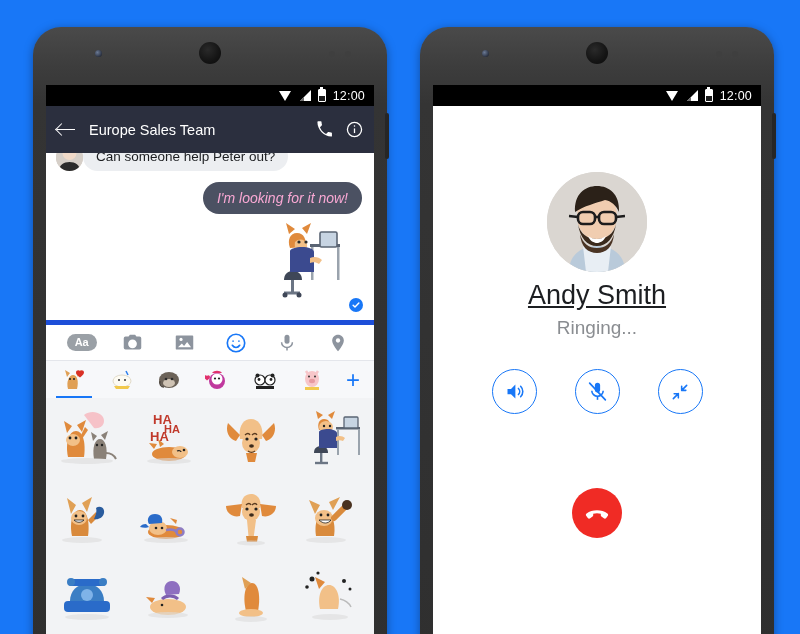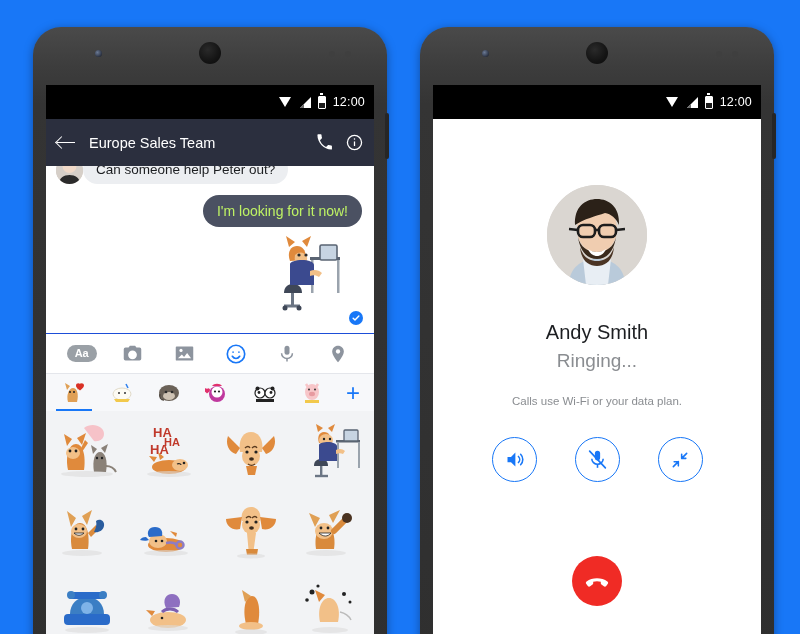--- a/index.html
+++ b/index.html
@@ -43,21 +43,21 @@
     background: #262626; border-radius: 2px; top: 86px;
   }
 
   .screen {
     position: absolute; left: 13px; right: 13px; top: 58px; bottom: 0;
     background: #ffffff; overflow: hidden;
   }
 
   
   .statusbar {
-    height: 34px; background: #000; display: flex; align-items: center;
+    height: 21px; background: #000; display: flex; align-items: center;
     justify-content: flex-end; padding-right: 9px; gap: 7px;
   }
   .sb-time { color: #fff; font-size: 12.5px; letter-spacing: .2px; }
   .ic-wifi { width: 13px; height: 10px; position: relative; }
   .ic-wifi:before {
     content: ""; position: absolute; left: 0; top: 0;
     border-left: 6.5px solid transparent; border-right: 6.5px solid transparent;
     border-top: 10px solid #fff;
   }
   .ic-signal { width: 12px; height: 11px; position: relative; }
@@ -103,36 +103,36 @@
   .avatar-sm {
     width:27px; height:27px; border-radius:50%; flex:none; overflow:hidden;
     background:#cfc8c2; position:relative;
   }
   .bub-in {
     background:#eceef1; color:#1c1e21; border-radius:16px; padding:7px 13px;
     font-size:13.5px; max-width:230px; white-space:nowrap;
   }
   .row-out { display:flex; justify-content:flex-end; padding:0 12px; margin-top:11px; }
   .bub-out {
-    background:#4b5162; color:#bef264; border-radius:16px; padding:8px 14px;
-    font-size:14px; white-space:nowrap;
+    background:#4b5162; color:#f9a8d4; border-radius:16px; padding:8px 14px;
+    font-size:14px; white-space:nowrap;font-style:italic;
   }
   .sticker-sent {
     display:flex; justify-content:flex-end; padding:0 20px; margin-top:4px;
   }
   .sticker-sent svg { width:100px; height:84px; }
   .sent-tick {
     position:absolute; right:11px; bottom:8px;
     width:14px; height:14px; border-radius:50%; background:#1877f7;
     display:flex; align-items:center; justify-content:center;
   }
 
   
   .composer {
-    height:40px; border-top:1px solid #1d4ed8; background:#fff;
+    height:40px; border-top:5px solid #1d4ed8; background:#fff;
     display:flex; align-items:center; justify-content:space-around; padding:0 10px;
   }
   .cm-btn { width:26px; height:26px; display:flex; align-items:center; justify-content:center; }
   .aa-pill {
     background:#9aa0a6; color:#fff; font-size:11px; font-weight:bold;
     border-radius:11px; padding:3px 8px; line-height:1;
   }
 
   
   .tray-tabs {
@@ -158,21 +158,21 @@
     overflow:hidden;
   }
   .sticker-grid svg { width:66px; height:62px; }
 
   
   .call-screen { background:#fff; height:100%; display:flex; flex-direction:column; align-items:center; }
   .call-avatar {
     width:100px; height:100px; border-radius:50%; margin-top:66px; overflow:hidden;
     background:#d8d4d0; position:relative;
   }
-  .call-name { font-size:20px; color:#1c1e21; margin-top:36px; }
+  .call-name { font-size:27px; color:#1c1e21; margin-top:8px;text-decoration:underline; }
   .call-status { font-size:19px; color:#8a8d91; margin-top:6px; }
   .call-note { font-size:11.5px; color:#8a8d91; margin-top:23px; }
   .call-actions { display:flex; gap:38px; margin-top:30px; }
   .call-act {
     width:45px; height:45px; border-radius:50%; border:1.6px solid #1877f7;
     display:flex; align-items:center; justify-content:center; background:#fff;
   }
   .end-call {
     width:50px; height:50px; border-radius:50%; background:#f02b25;
     display:flex; align-items:center; justify-content:center; margin-top:74px;
@@ -554,21 +554,20 @@
           <path d="M33 62c3 10 9 14 17 14s14-4 17-14c-1 13-8 19-17 19s-16-6-17-19z" fill="#4a3424"></path>
           <rect x="31" y="40" width="17" height="12" rx="5" fill="none" stroke="#1d1d1d" stroke-width="2.6"></rect>
           <rect x="52" y="40" width="17" height="12" rx="5" fill="none" stroke="#1d1d1d" stroke-width="2.6"></rect>
           <path d="M48 45h4" stroke="#1d1d1d" stroke-width="2.4"></path>
           <path d="M22 44l9 1M78 44l-9 1" stroke="#1d1d1d" stroke-width="2.4"></path>
           <path d="M41 64c5 4 13 4 18 0-2 5-6 7-9 7s-7-2-9-7z" fill="#fff"></path>
         </svg>
       </div>
       <div class="call-name">Andy Smith</div>
       <div class="call-status">Ringing...</div>
-      <div class="call-note">Calls use Wi-Fi or your data plan.</div>
 
       <div class="call-actions">
         <span class="call-act">
           <svg viewBox="0 0 24 24" width="21" height="21" fill="#1877f7">
               <path d="M4 9v6h4l5 5V4L8 9H4z"></path>
               <path d="M16.5 8.5a5 5 0 010 7" stroke="#1877f7" stroke-width="1.8" fill="none" stroke-linecap="round"></path>
               <path d="M19 6a8.5 8.5 0 010 12" stroke="#1877f7" stroke-width="1.8" fill="none" stroke-linecap="round"></path>
             </svg>
         </span>
         <span class="call-act">

